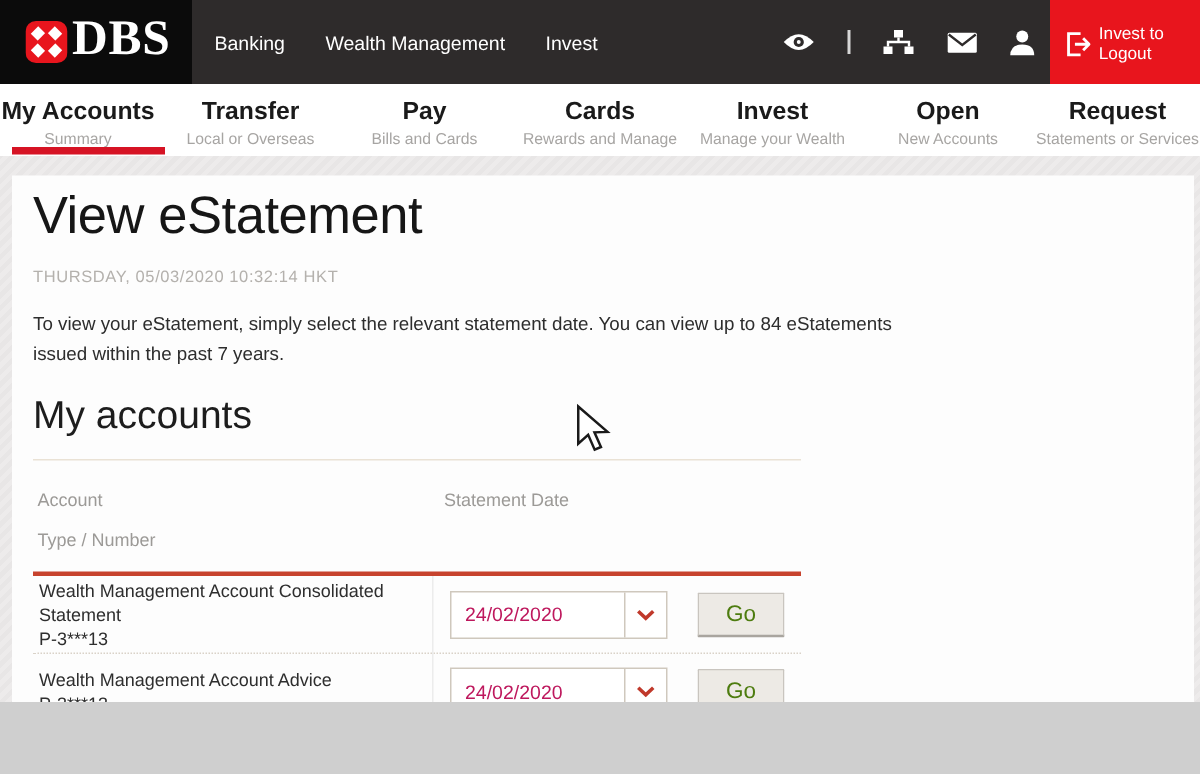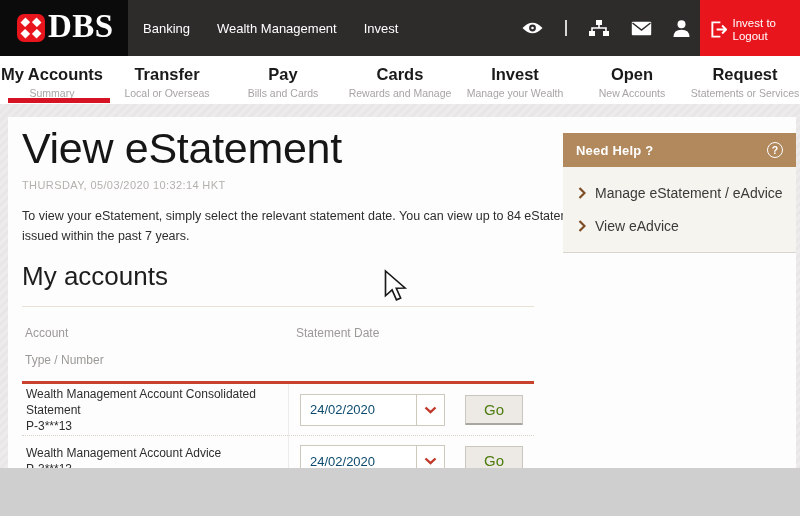--- a/index.html
+++ b/index.html
@@ -29,36 +29,36 @@
   .nav-item:nth-child(1){ left:52px; } .nav-item:nth-child(2){ left:167px; }
   .nav-item:nth-child(3){ left:283px; } .nav-item:nth-child(4){ left:400px; }
   .nav-item:nth-child(5){ left:515px; } .nav-item:nth-child(6){ left:632px; }
   .nav-item:nth-child(7){ left:745px; }
   .nav-label { font-size:16.5px; font-weight:bold; color:#1a1a1a; white-space:nowrap; }
   .nav-sub { font-size:10.5px; color:#a7a5a3; margin-top:3px; white-space:nowrap; }
   .nav-underline { position:absolute; left:8px; top:42px; width:102px; height:5px; background:#d61324; }
 
   
   .card { position:absolute; left:8px; top:117px; width:788px; height:399px; background:#fdfdfd; }
-  .title { position:absolute; left:22px; top:124px; font-size:43px; color:#161616; letter-spacing:-.3px; }
+  .title { position:absolute; left:22px; top:124px; font-size:35px; color:#161616; letter-spacing:-.3px; }
   .timestamp { position:absolute; left:22px; top:179px; font-size:11px; color:#b4b1ad; letter-spacing:.4px; }
   .intro { position:absolute; left:22px; top:206px; font-size:12.5px; color:#2d2d2d; line-height:20px; }
   .section-title { position:absolute; left:22px; top:261px; font-size:26px; color:#1d1d1d; }
   .section-divider { position:absolute; left:22px; top:306px; width:512px; height:1px; background:#eae2d5; }
   .th { position:absolute; font-size:12px; color:#9c9a97; }
   .th-account { left:25px; top:326px; } .th-type { left:25px; top:353px; } .th-date { left:296px; top:326px; }
   .red-rule { position:absolute; left:22px; top:381px; width:512px; height:3px; background:#c7432e; }
   .tbody { position:absolute; left:22px; top:384px; width:512px; border-bottom:1px dotted #d9d2c8; }
   .tbody .vdiv { position:absolute; left:266px; top:0; bottom:0; width:1px; background:#ececec; }
   .trow { height:51px; display:flex; align-items:center; }
   .trow + .trow { border-top:1px dotted #d9d2c8; }
   .acct { width:278px; padding-left:4px; font-size:12px; color:#2e2e2e; line-height:16px; }
   .dropdown { width:145px; height:32px; border:1px solid #cfc8bd; background:#fff;
               display:flex; align-items:stretch; cursor:pointer; }
-  .dd-value { flex:1; display:flex; align-items:center; padding-left:9px; font-size:13px; color:#0c4a6e; }
+  .dd-value { flex:1; display:flex; align-items:center; padding-left:9px; font-size:13px; color:#be185d; }
   .dd-arrow { width:28px; border-left:1px solid #cfc8bd; display:flex; align-items:center; justify-content:center; }
   .go-btn { margin-left:20px; width:58px; height:30px; background:#edeae5; border:1px solid #c9c5bf;
             border-bottom:2px solid #a9a59f; border-radius:1px; font-size:15px; color:#4d7c0f;
             display:flex; align-items:center; justify-content:center; cursor:pointer;text-align:right; }
 
   
   .help { position:absolute; left:563px; top:133px; width:233px; }
   .help-header { height:34px; background:#b1895c; display:flex; align-items:center; padding:0 13px; }
   .help-title { color:#fff; font-size:13px; font-weight:bold; flex:1; letter-spacing:.2px; }
   .help-q { width:16px; height:16px; border:1.5px solid #fff; border-radius:50%; color:#fff;
@@ -208,42 +208,18 @@
         <span class="dd-arrow">
           <svg width="13" height="8" viewBox="0 0 13 8">
             <path d="M1.5 1.5 L6.5 6.2 L11.5 1.5" stroke="#c0392b" stroke-width="2.4" fill="none"></path>
           </svg>
         </span>
       </div>
       <div class="go-btn">Go</div>
     </div>
   </div>
 
-  <div class="help">
-    <div class="help-header">
-      <span class="help-title">Need Help ?</span>
-      <span class="help-q">?</span>
-    </div>
-    <div class="help-body">
-      <div class="help-item">
-        <span class="chev">
-          <svg width="8" height="12" viewBox="0 0 8 12">
-            <path d="M1.5 1 L6.5 6 L1.5 11" stroke="#7d4e26" stroke-width="2.2" fill="none"></path>
-          </svg>
-        </span>
-        <span>Manage eStatement / eAdvice</span>
-      </div>
-      <div class="help-item">
-        <span class="chev">
-          <svg width="8" height="12" viewBox="0 0 8 12">
-            <path d="M1.5 1 L6.5 6 L1.5 11" stroke="#7d4e26" stroke-width="2.2" fill="none"></path>
-          </svg>
-        </span>
-        <span>View eAdvice</span>
-      </div>
-    </div>
-  </div>
 
   <svg class="cursor" width="24" height="34" viewBox="0 0 16 22">
     <path d="M1 1 L1 17.5 L5.4 13.6 L8.3 20.2 L11.1 19 L8.2 12.5 L14 12.3 Z" fill="#ffffff" stroke="#1a1a1a" stroke-width="1.1" stroke-linejoin="miter"></path>
   </svg>
 
 </div>
 
 </body></html>

